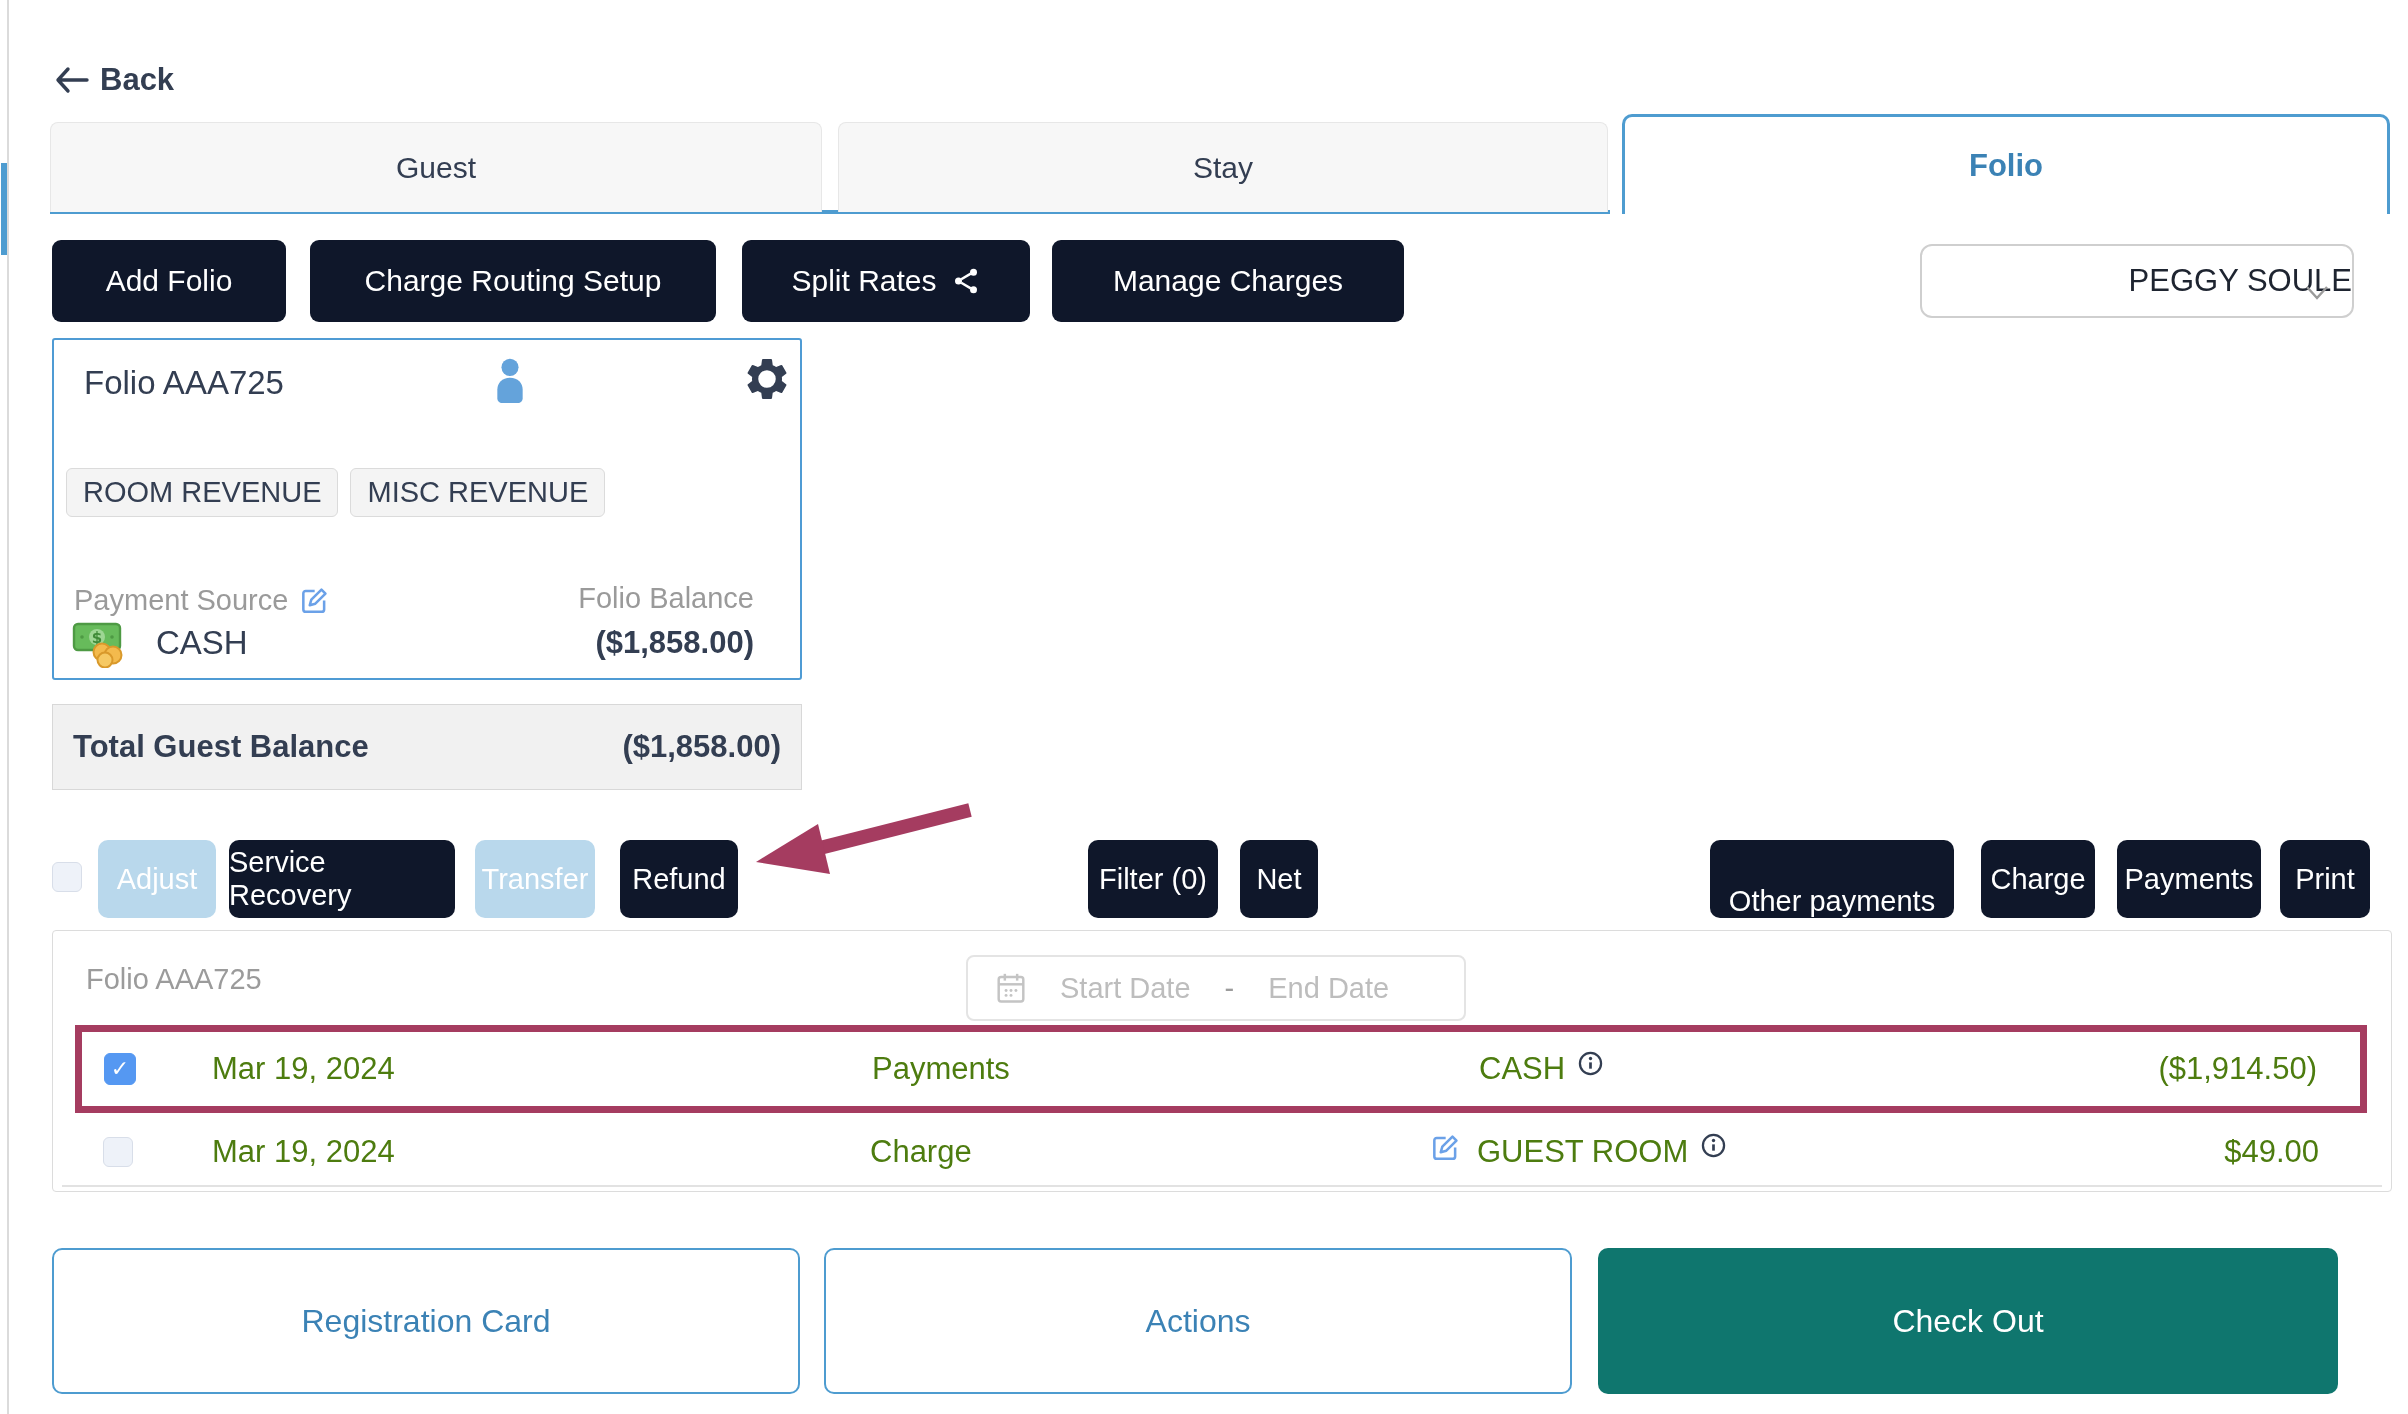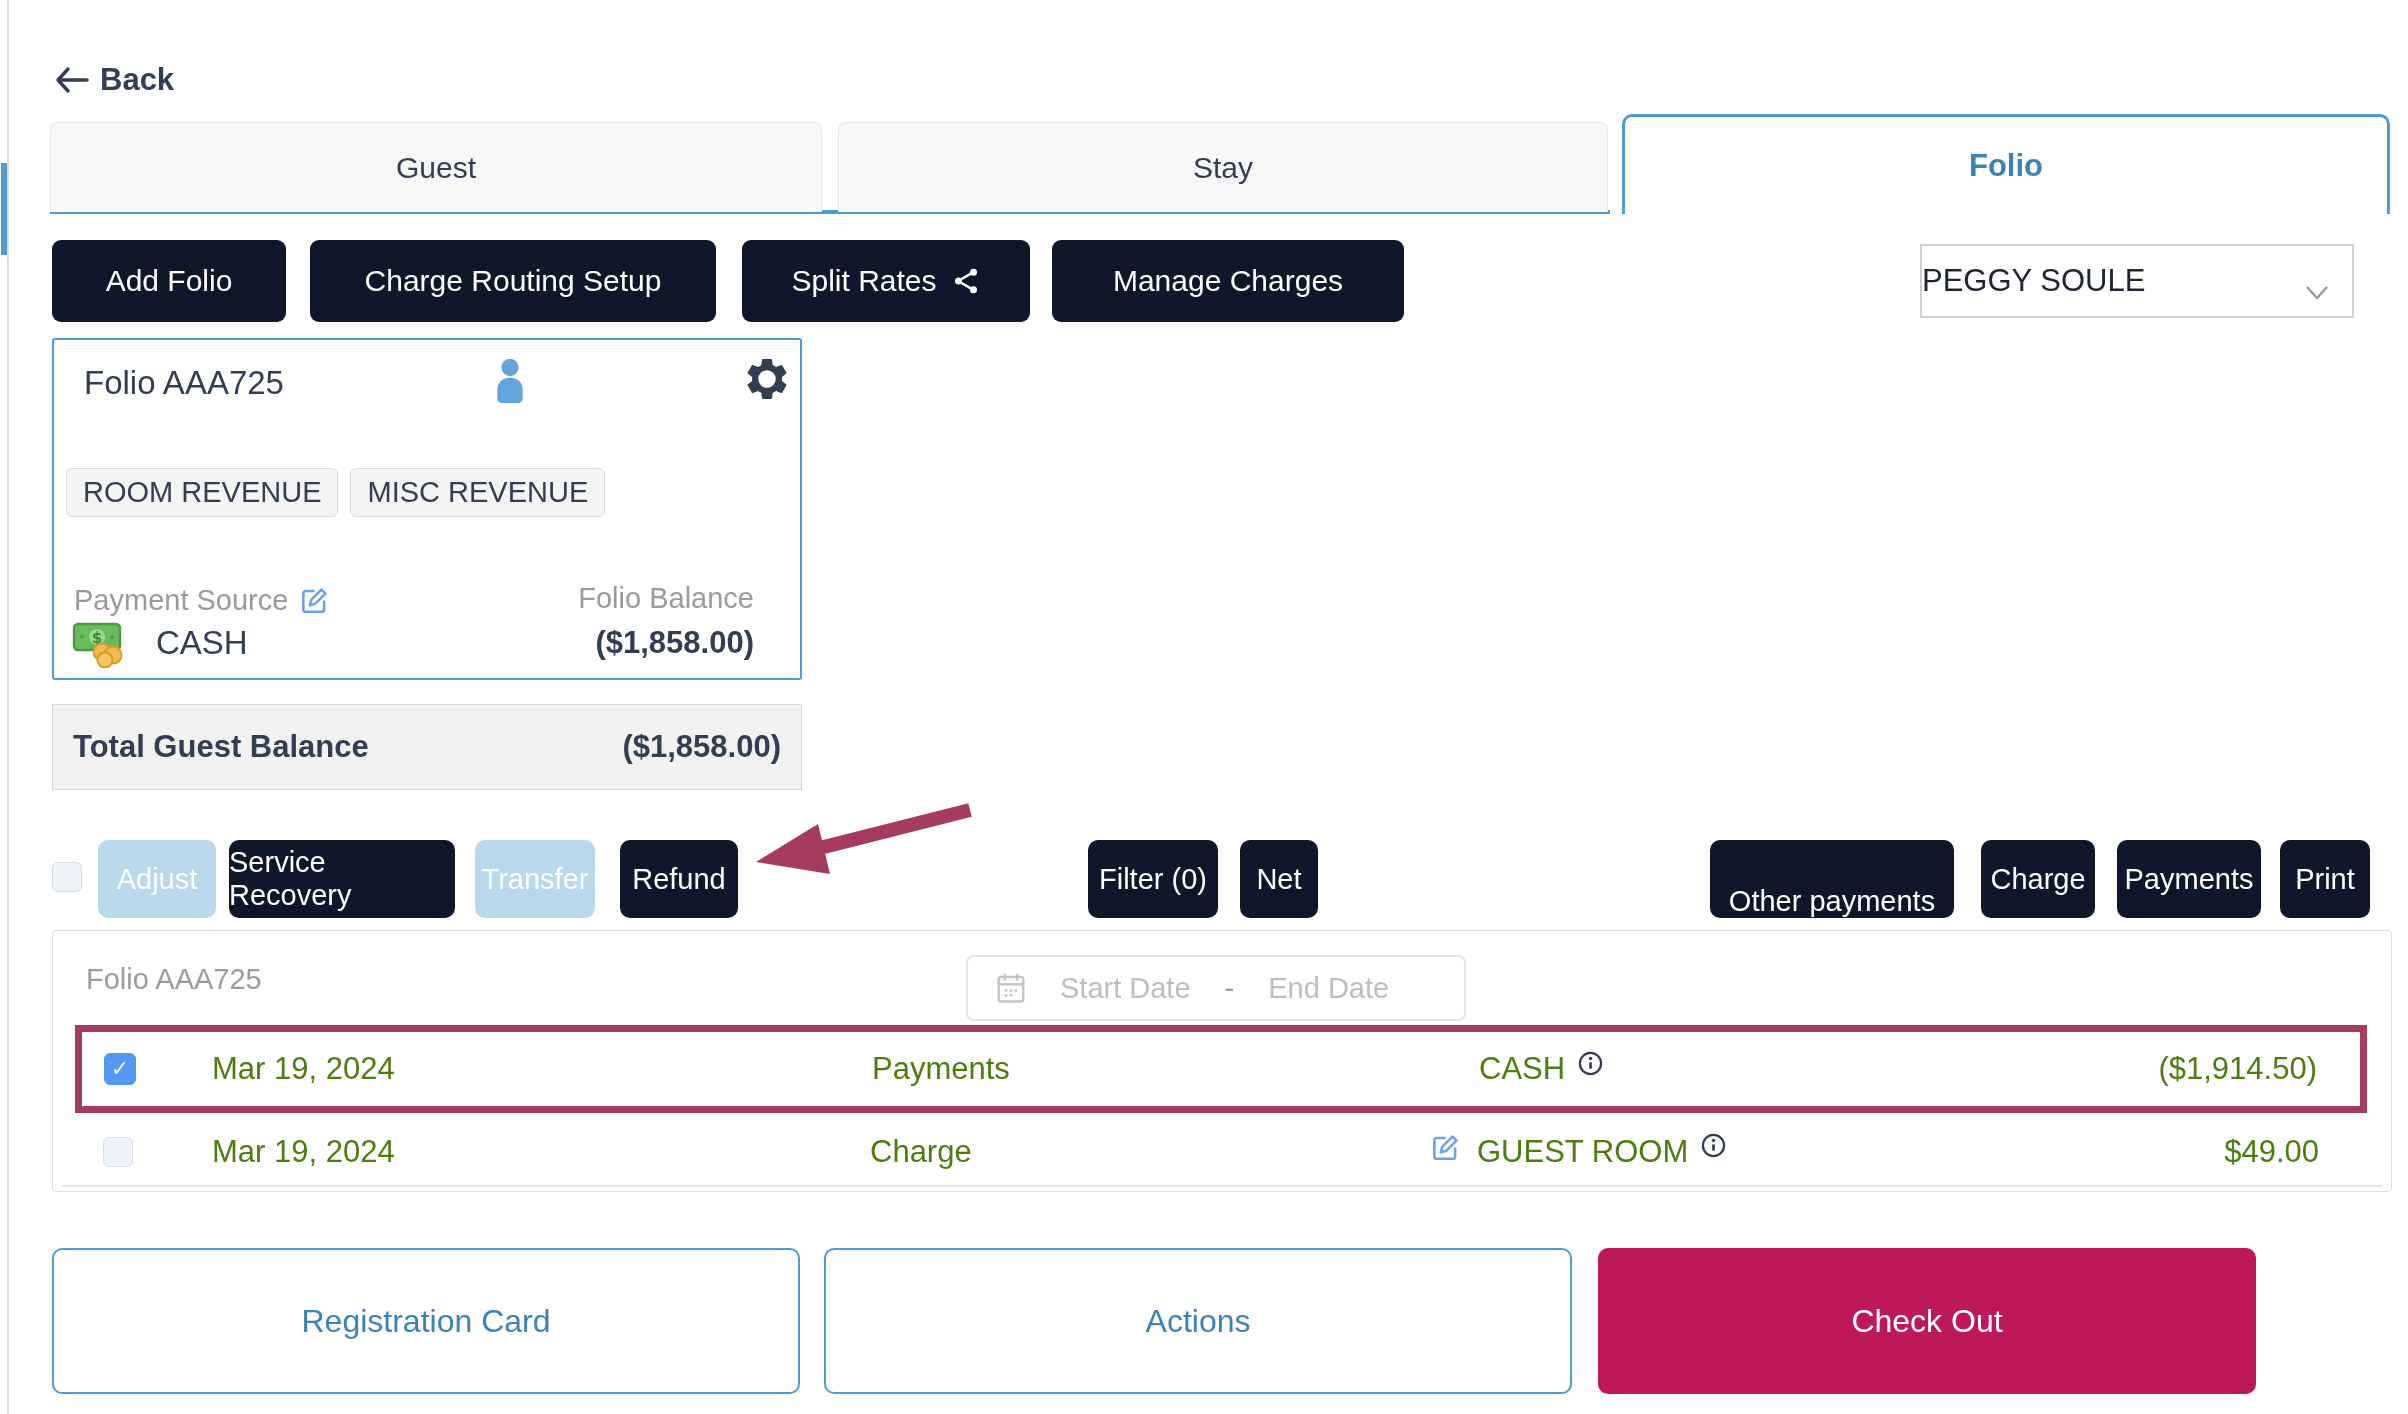--- a/index.html
+++ b/index.html
@@ -23,21 +23,21 @@
   .tab.active { left:1622px; top:114px; width:768px; height:100px; background:#fff; border:3px solid #4E9CD0; border-bottom:none; border-radius:10px 10px 0 0; color:#3B82B5; font-weight:700; font-size:31px; }
 
   
   .btn { display:flex; align-items:center; justify-content:center; background:#0f172a; color:#fff; border-radius:9px; font-size:30px; position:absolute; cursor:pointer; }
   .toolbar .btn { top:240px; height:82px; }
   .b-addfolio { left:52px; width:234px; }
   .b-routing { left:310px; width:406px; }
   .b-split { left:742px; width:288px; gap:14px; }
   .b-manage { left:1052px; width:352px; }
 
-  .select { position:absolute; left:1920px; top:244px; width:434px; height:74px; background:#fff; border:2px solid #CFCFCF; border-radius:0; display:flex; align-items:center; justify-content:flex-start; font-size:31px; color:#1e2430; cursor:pointer; }
+  .select { position:absolute; left:1920px; top:244px; width:434px; height:74px; background:#fff; border:2px solid #CFCFCF; border-radius:12px; display:flex; align-items:center; justify-content:flex-end; font-size:31px; color:#1e2430; cursor:pointer; }
   .select .chev { position:absolute; right:22px; top:28px; }
 
   
   .card { position:absolute; left:52px; top:338px; width:750px; height:342px; border:2px solid #4F9BD4; border-radius:3px; background:#fff; }
   .card-title { position:absolute; left:30px; top:24px; font-size:33px; color:#333E52; }
   .person { position:absolute; left:437px; top:16px; }
   .gear { position:absolute; left:688px; top:14px; cursor:pointer; }
   .tags { position:absolute; left:12px; top:128px; display:flex; gap:12px; }
   .tag { background:#F4F4F4; border:1px solid #DBDBDB; border-radius:6px; padding:7px 16px; font-size:29px; color:#333E52; white-space:nowrap; }
   .ps-label { position:absolute; left:20px; top:244px; font-size:29px; color:#9A9A9A; display:flex; align-items:center; gap:10px; }
@@ -83,21 +83,21 @@
   .cb-row { width:32px; height:32px; }
   .cb-checked { background:#5598F2; border:1px solid #5598F2; position:relative; }
   .cb-checked::after { content:"✓"; position:absolute; left:0; top:0; width:100%; height:100%; display:flex; align-items:center; justify-content:center; color:#fff; font-size:22px; }
   .iconpad { margin-left:12px; transform:translateY(-6px); }
 
   
   .footer .fbtn { position:absolute; top:1248px; height:146px; display:flex; align-items:center; justify-content:center; font-size:32px; border-radius:10px; cursor:pointer; }
   .fbtn.outline { background:#fff; border:2px solid #4E9CD0; color:#3B82B5; }
   .f-reg { left:52px; width:748px; }
   .f-act { left:824px; width:748px; }
-  .f-out { left:1598px; width:658px; background:#be185d; color:#fff; }
+  .f-out { left:1598px; width:740px; background:#0f766e; color:#fff; }
 </style>
 </head>
 <body>
 
 <div id="app">
 
   <div class="edge-line"></div>
   <div class="edge-scroll"></div>
 
   <div class="back">

